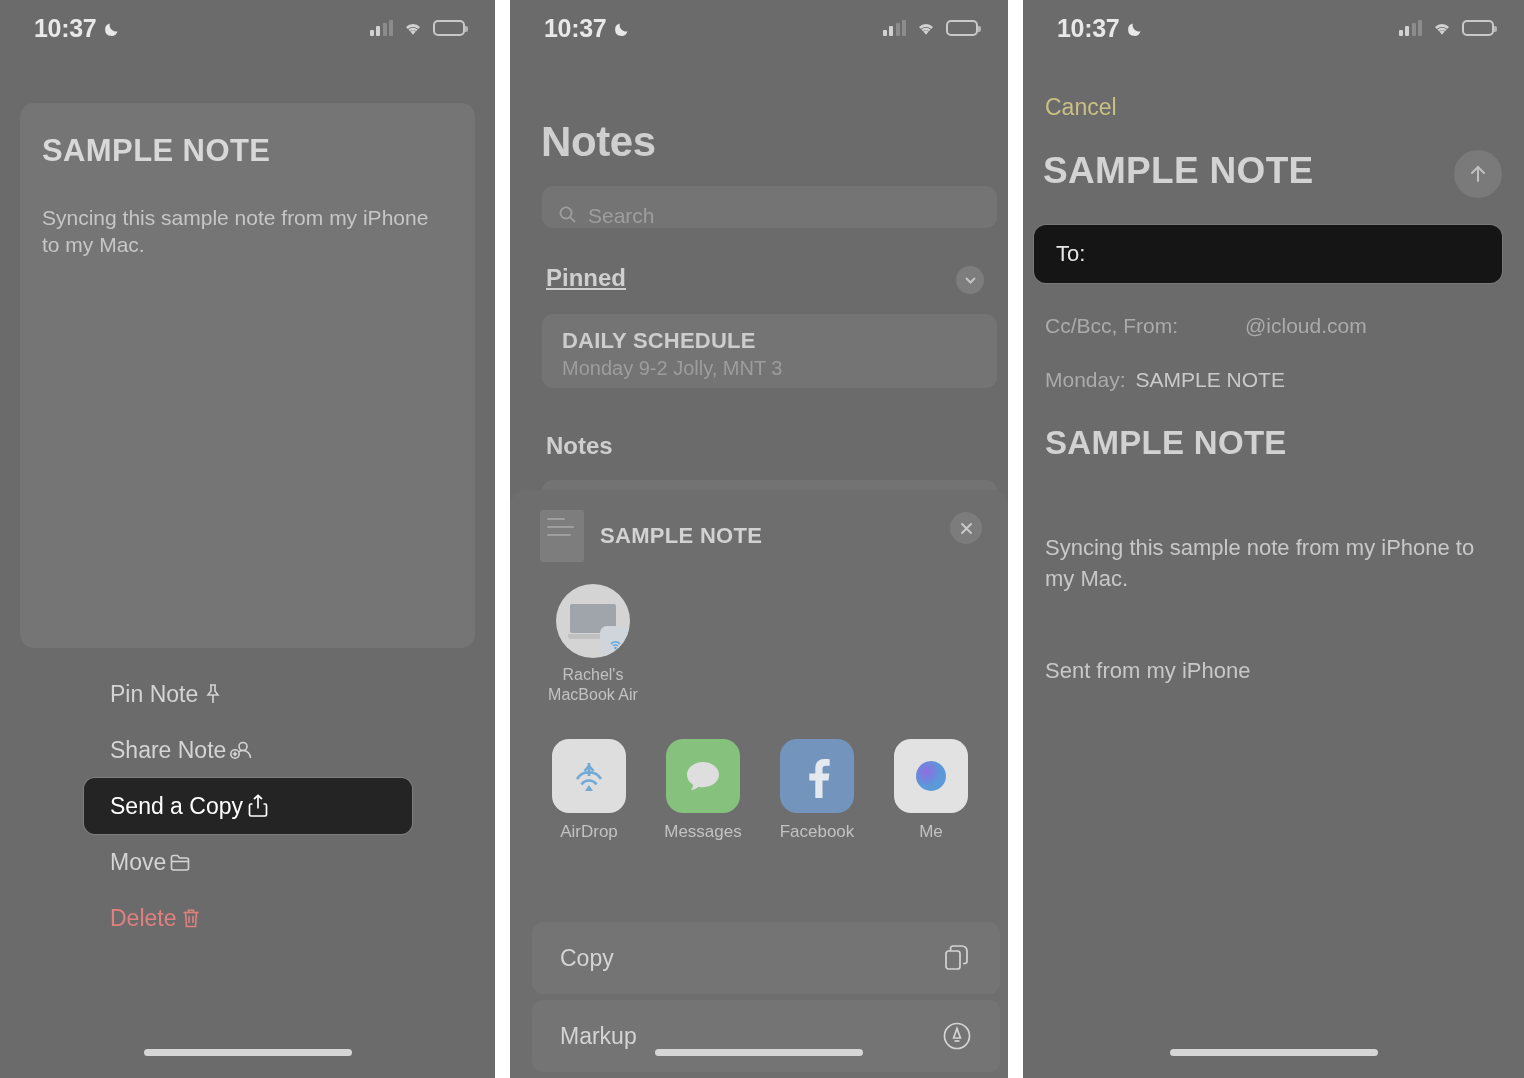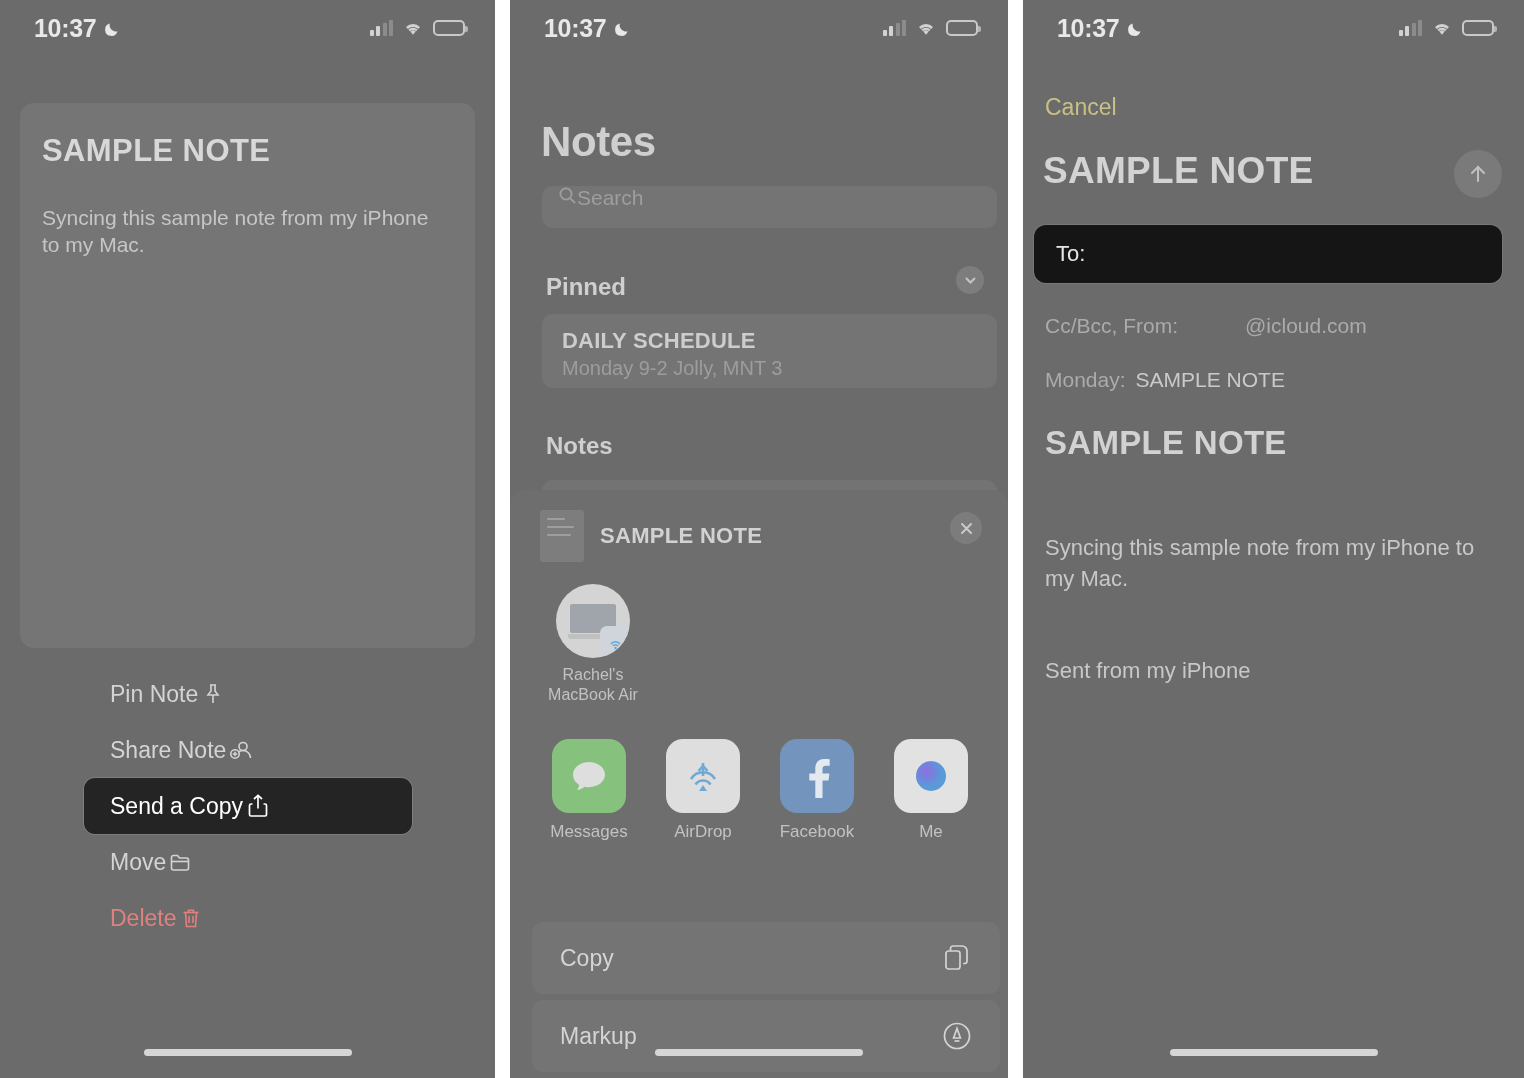--- a/index.html
+++ b/index.html
@@ -112,28 +112,28 @@
   }
   .more-btn .dots { display:flex; gap:3px; }
   .more-btn .dots i { width:4px;height:4px;border-radius:50%;background:#c4c4c4;display:block; }
   .list-title {
     position:absolute; left:31px; top:118px;
     font-size: 42px; font-weight: bold; color:#cfcfcf; letter-spacing:-0.4px;
   }
   .search-bar {
     position:absolute; left:32px; top:186px; width: 455px; height: 42px;
     background:#747474; border-radius:11px;
-    display:flex; align-items:flex-start; padding: 0 16px;
+    display:flex; align-items:flex-end; gap:11px; padding: 0 16px;
   }
   .search-bar .ph { font-size: 21px; color:#9e9e9e; }
   .sec-head {
     position:absolute; left:36px; display:flex; align-items:center;
     font-size: 24px; font-weight:bold; color:#cfcfcf;
   }
-  #sec-pinned { top: 273px; }
+  #sec-pinned { top: 264px; text-decoration: underline; }
   #sec-notes  { top: 432px; }
   .chev-circle {
     position:absolute; right: 24px; top: 266px;
     width:28px;height:28px;border-radius:50%;background:#7d7d7d;
     display:flex;align-items:center;justify-content:center;
   }
   .note-row {
     position:absolute; left:32px; width:455px; background:#747474;
     border-radius:11px; padding: 14px 20px;
   }
@@ -449,39 +449,39 @@
           <div class="ad-label">
             <div>Rachel's</div>
             <div>MacBook Air</div>
           </div>
         </div>
       </div>
 
       <div class="apps-row">
 
         <div class="app">
-          <div class="app-ic ic-messages">
-            <svg width="50" height="50" viewBox="0 0 50 50">
-                <path d="M25 11c8.8 0 16 5.6 16 12.6S33.8 36.2 25 36.2a20 20 0 0 1-4.6-.5c-2 1.6-4.6 3-7.3 3.4.9-1.5 1.8-3.4 2-5.2C11.4 31.6 9 27.9 9 23.6 9 16.6 16.2 11 25 11z" fill="#dedede"></path>
-              </svg>
-          </div>
-          <div class="app-lb">Messages</div>
-        </div>
-
-        <div class="app">
           <div class="app-ic ic-airdrop">
             <svg width="50" height="50" viewBox="0 0 50 50" fill="none" stroke="#6fa9d4" stroke-width="2.6">
                 <path d="M13 28a14 14 0 0 1 24 0"></path>
                 <path d="M17.5 33.5a9 9 0 0 1 15 0"></path>
                 <path d="M25 12v13"></path>
                 <path d="M20.5 20l4.5-5 4.5 5"></path>
                 <path d="M21 40h8l-4-6z" fill="#6fa9d4" stroke="none"></path>
               </svg>
           </div>
           <div class="app-lb">AirDrop</div>
+        </div>
+
+        <div class="app">
+          <div class="app-ic ic-messages">
+            <svg width="50" height="50" viewBox="0 0 50 50">
+                <path d="M25 11c8.8 0 16 5.6 16 12.6S33.8 36.2 25 36.2a20 20 0 0 1-4.6-.5c-2 1.6-4.6 3-7.3 3.4.9-1.5 1.8-3.4 2-5.2C11.4 31.6 9 27.9 9 23.6 9 16.6 16.2 11 25 11z" fill="#dedede"></path>
+              </svg>
+          </div>
+          <div class="app-lb">Messages</div>
         </div>
 
 
         <div class="app">
           <div class="app-ic ic-facebook">
             <svg width="50" height="50" viewBox="0 0 50 50">
                 <path d="M30.5 47V29.5h6l.9-7h-6.9v-4.4c0-2 .6-3.4 3.5-3.4h3.7V8.3c-.6-.1-2.8-.3-5.4-.3-5.4 0-9 3.3-9 9.3v5.2h-6v7h6V47z" fill="#e4e9ef"></path>
               </svg>
           </div>
           <div class="app-lb">Facebook</div>

